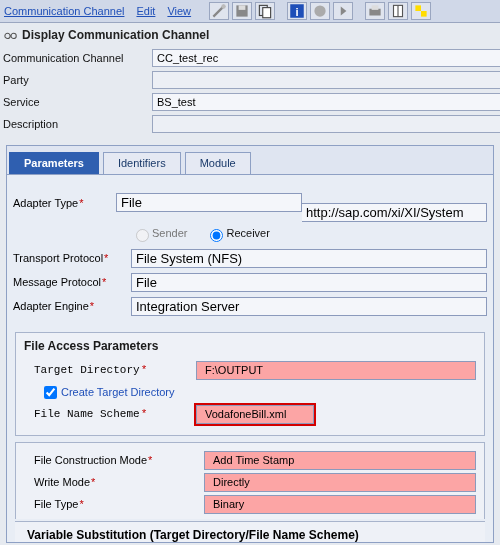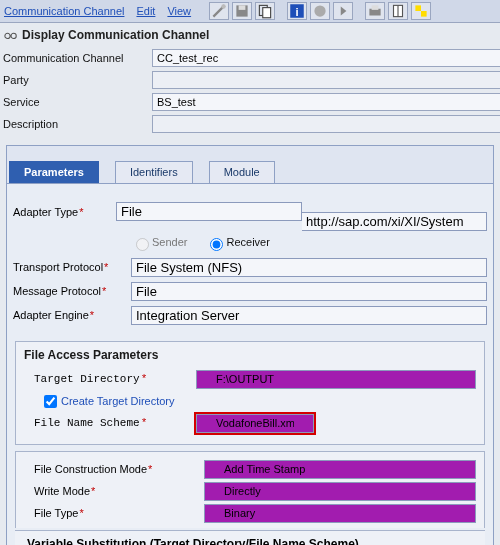--- a/index.html
+++ b/index.html
@@ -68,23 +68,22 @@
     padding: 1px 4px;
     font-family: inherit;
     font-size: 11px;
   }
   .finput.empty { background: #eceff5; }
   .tabs {
     margin: 4px 6px 0 6px;
     display: flex;
     border: 1px solid #8ea0c4;
     background: #dfe5f1;
-    height: 39px;
+    height: 30px;
     align-items: flex-end;
-    gap: 12px;
   }
   .tab {
     padding: 4px 14px 5px 14px;
     border: 1px solid #8ea0c4;
     border-bottom: none;
     background: #e5e9f3;
     margin: 2px 2px 0 2px;
     color: #1a3a6a;
     font-size: 11px;
     position: relative;
@@ -145,23 +144,23 @@
     display: flex;
     align-items: center;
     min-height: 22px;
     padding-left: 10px;
   }
   .slabel { width: 170px; }
   .slabel2 { width: 162px; font-family: Liberation Mono, monospace; }
   .sinput {
     flex: 1;
     border: 1px solid #8b9abc;
-    background: #a21caf;
+    background: #fca5a5;
     height: 19px;
-    padding: 1px 19px;
+    padding: 1px 8px;
     font-family: inherit;
     font-size: 11px;
   }
   .sinput.hl-box {
     outline: 2px solid #d30000;
     width: 118px; flex: 0 0 118px;
   }
   .chk { margin: 0 4px 0 10px; }
   .chk-lbl { color: #1f4fb8; }
   .section.nobottom { border-bottom: none; padding-bottom: 4px; }

